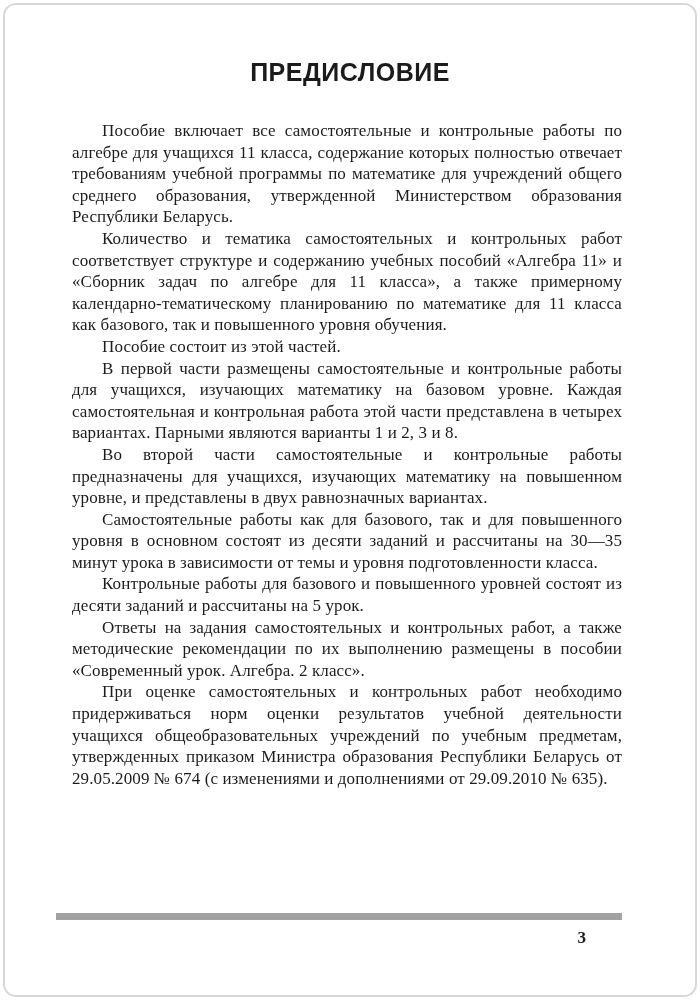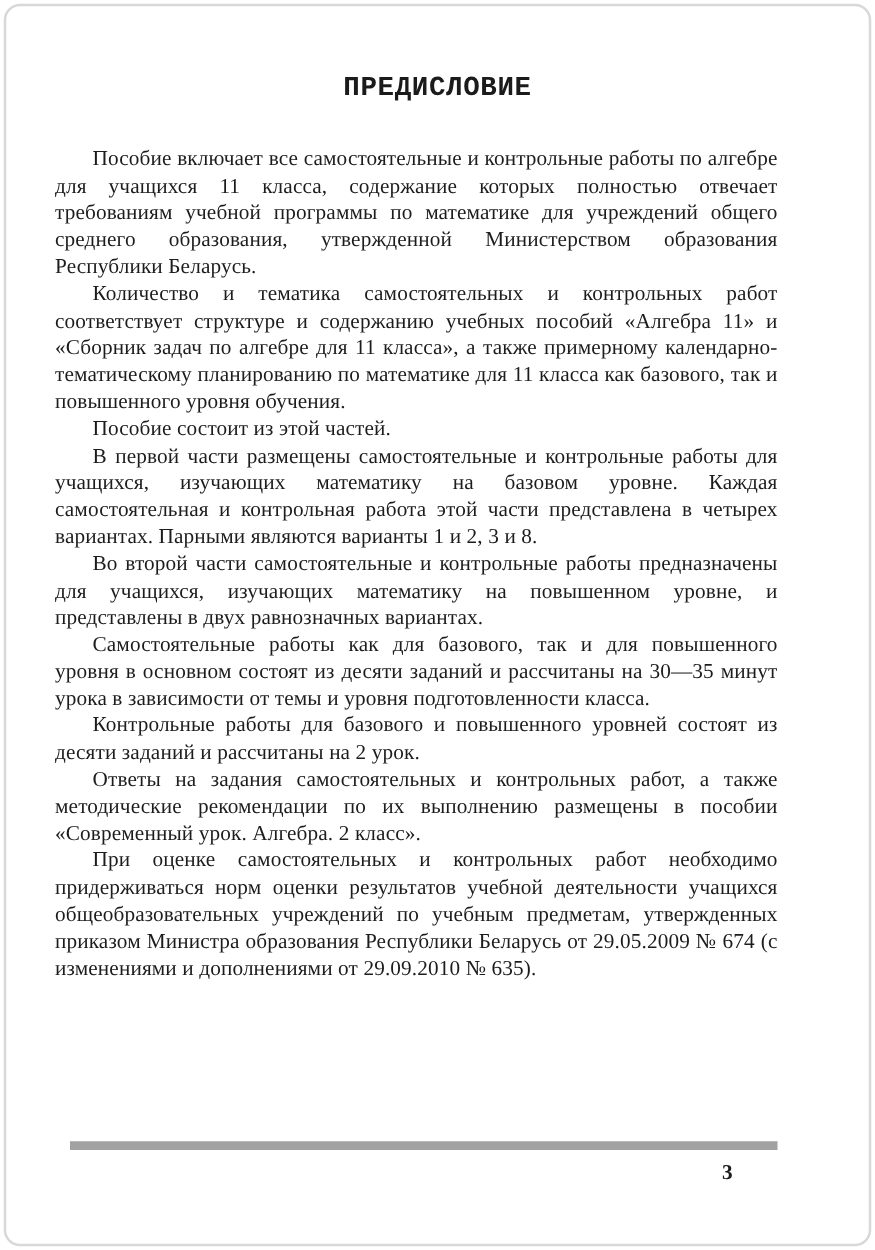--- a/index.html
+++ b/index.html
@@ -19,28 +19,28 @@
   .page-frame {
     position: absolute;
     inset: 3px;
     border: 2px solid #d8d8d8;
     border-radius: 13px;
     pointer-events: none;
   }
   .page-title {
     margin: 58px 0 33px 0;
     text-align: center;
-    font-family: Liberation Mono, monospace;
-    font-size: 22px;
+    font-family: Liberation Sans, sans-serif;
+    font-size: 25px;
     font-weight: 600;
     letter-spacing: 0.5px;
     color: #1b1b1b;
   }
   .body-text {
-    margin: 0 78px 0 44px;
+    margin: 0 78px 0 72px;
   }
   .body-text p {
     margin: 0;
     font-size: 17px;
     line-height: 21.6px;
     text-align: justify;
     text-indent: 30px;
     letter-spacing: 0.1px;
   }
   .footer {
@@ -70,21 +70,21 @@
 
   <h1 class="page-title">ПРЕДИСЛОВИЕ</h1>
 
   <div class="body-text">
     <p>Пособие включает все самостоятельные и контрольные работы по алгебре для учащихся 11 класса, содержание которых полностью отвечает требованиям учебной программы по математике для учреждений общего среднего образования, утвержденной Министерством образования Республики Беларусь.</p>
     <p>Количество и тематика самостоятельных и контрольных работ соответствует структуре и содержанию учебных пособий «Алгебра 11» и «Сборник задач по алгебре для 11 класса», а также примерному календарно-тематическому планированию по математике для 11 класса как базового, так и повышенного уровня обучения.</p>
     <p>Пособие состоит из этой частей.</p>
     <p>В первой части размещены самостоятельные и контрольные работы для учащихся, изучающих математику на базовом уровне. Каждая самостоятельная и контрольная работа этой части представлена в четырех вариантах. Парными являются варианты 1 и 2, 3 и 8.</p>
     <p>Во второй части самостоятельные и контрольные работы предназначены для учащихся, изучающих математику на повышенном уровне, и представлены в двух равнозначных вариантах.</p>
     <p>Самостоятельные работы как для базового, так и для повышенного уровня в основном состоят из десяти заданий и рассчитаны на 30—35 минут урока в зависимости от темы и уровня подготовленности класса.</p>
-    <p>Контрольные работы для базового и повышенного уровней состоят из десяти заданий и рассчитаны на 2 урок.</p>
+    <p>Контрольные работы для базового и повышенного уровней состоят из десяти заданий и рассчитаны на 5 урок.</p>
     <p>Ответы на задания самостоятельных и контрольных работ, а также методические рекомендации по их выполнению размещены в пособии «Современный урок. Алгебра. 2 класс».</p>
     <p>При оценке самостоятельных и контрольных работ необходимо придерживаться норм оценки результатов учебной деятельности учащихся общеобразовательных учреждений по учебным предметам, утвержденных приказом Министра образования Республики Беларусь от 29.05.2009 № 674 (с изменениями и дополнениями от 29.09.2010 № 635).</p>
   </div>
 
   <div class="footer">
     <div class="footer-rule"></div>
     <div class="page-number">3</div>
   </div>
 </div>
 

